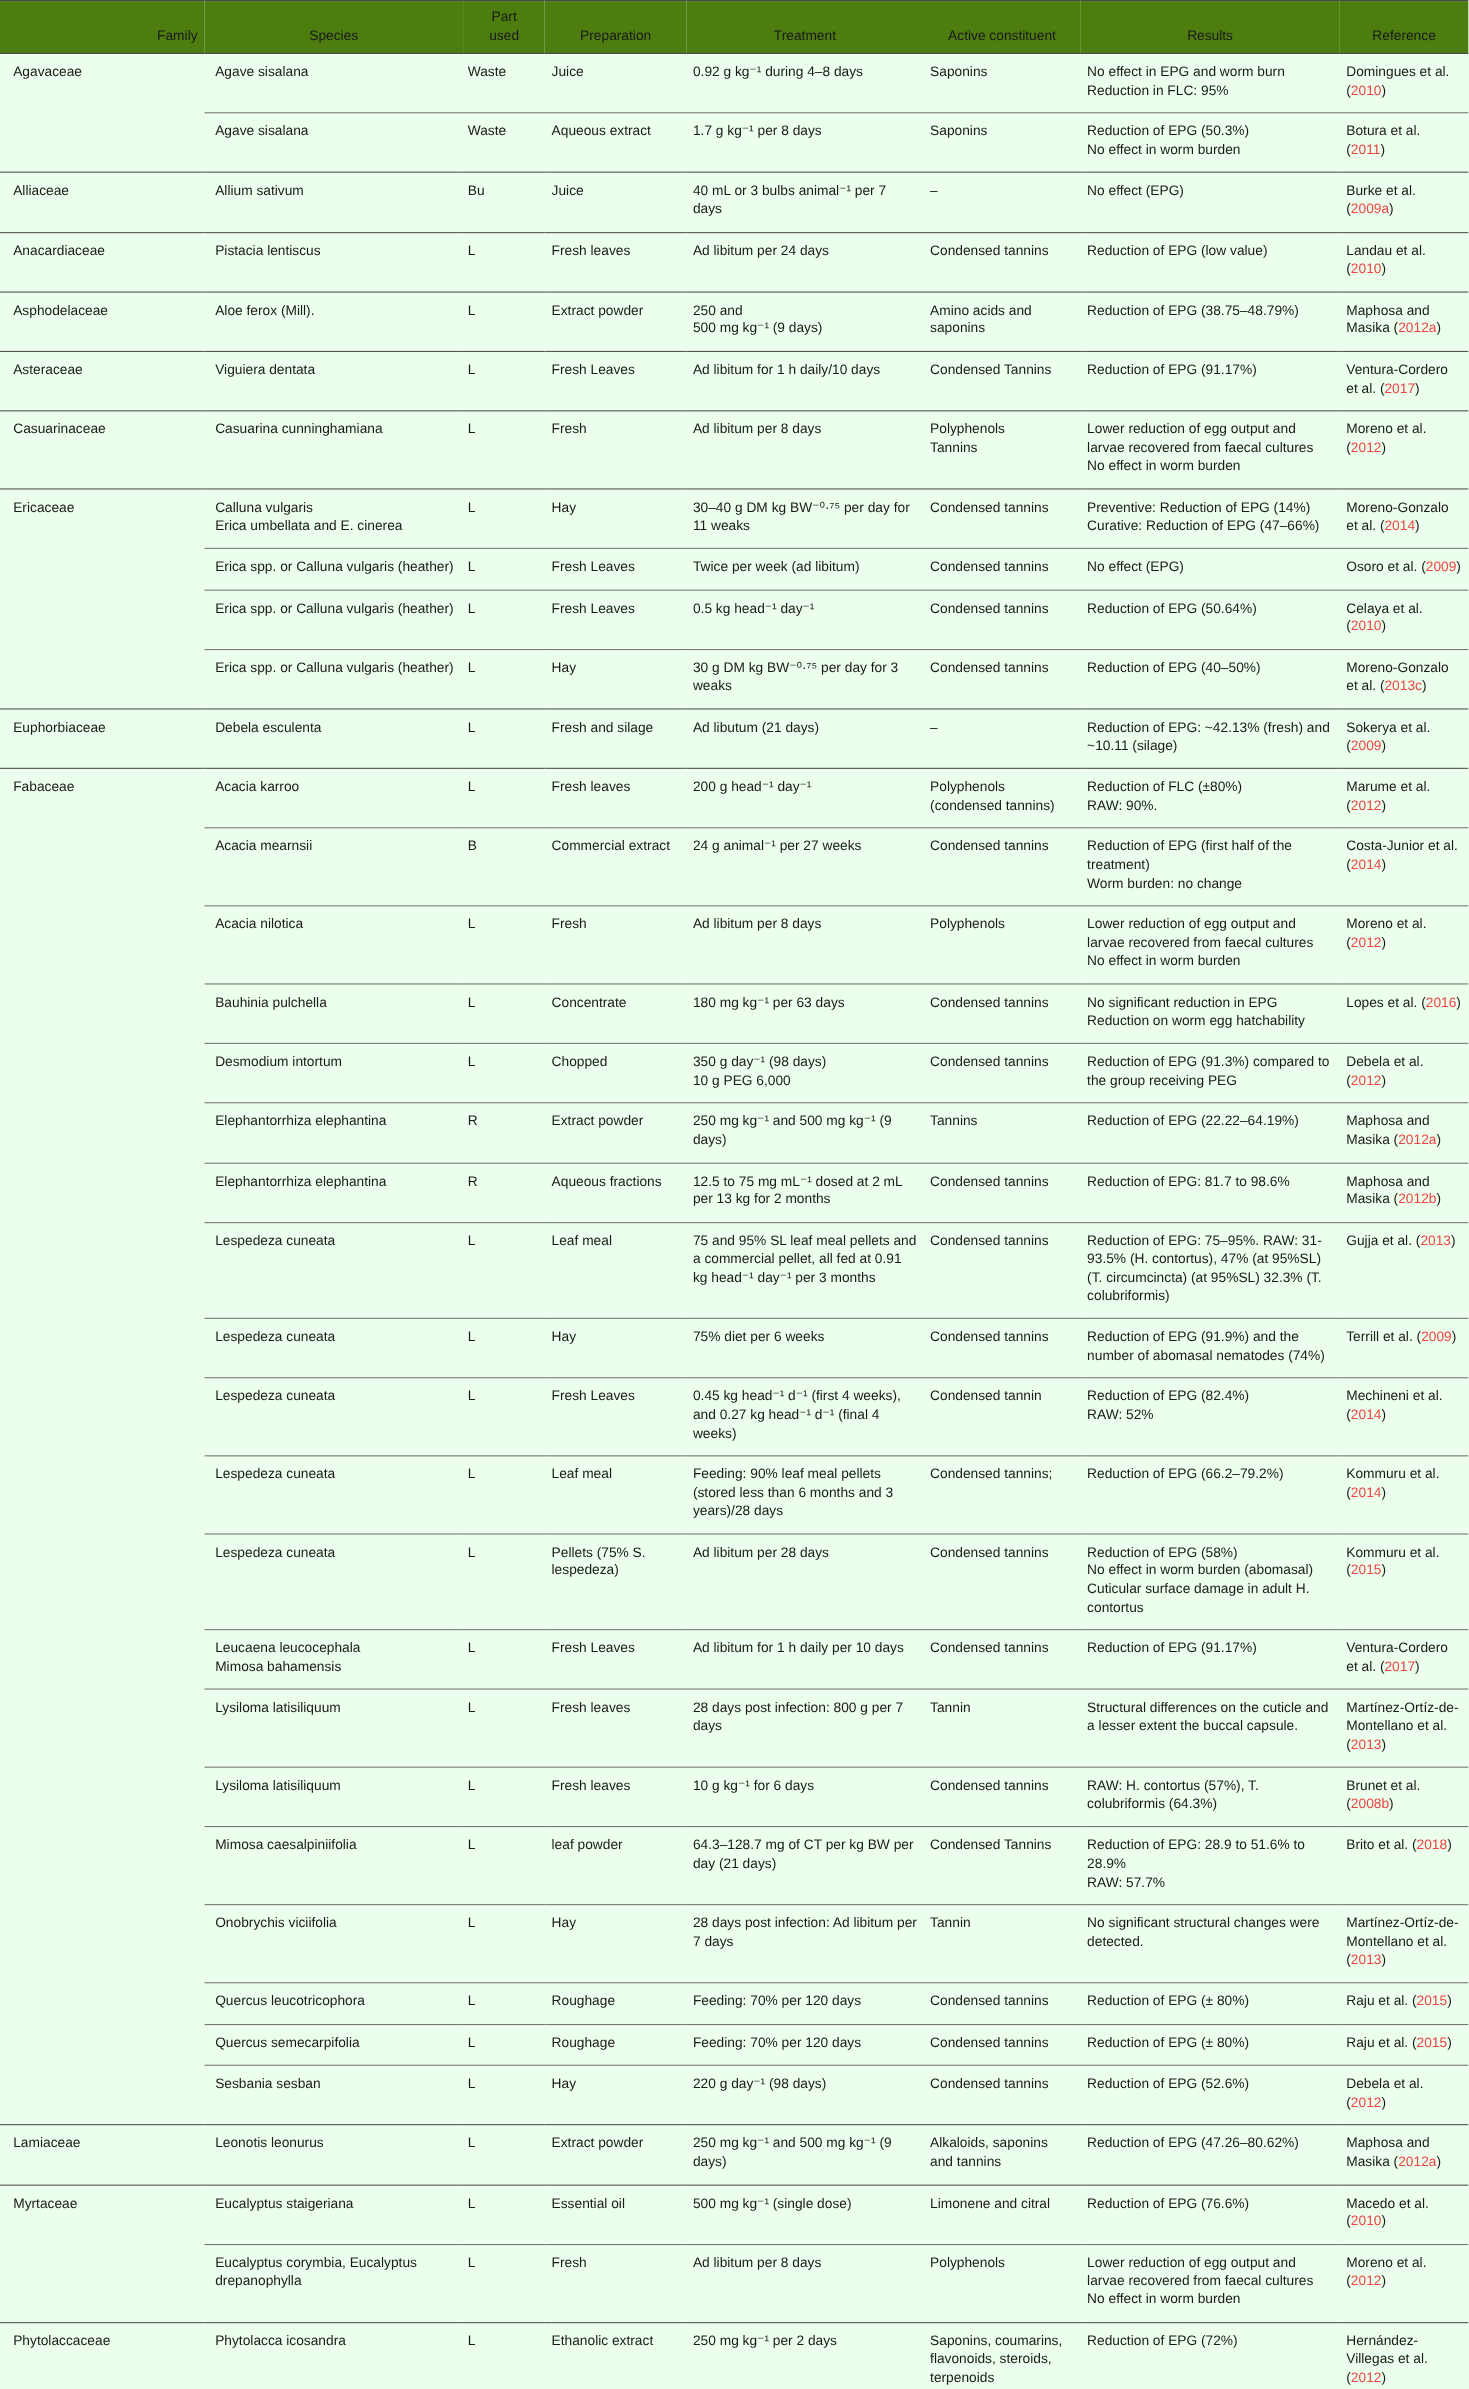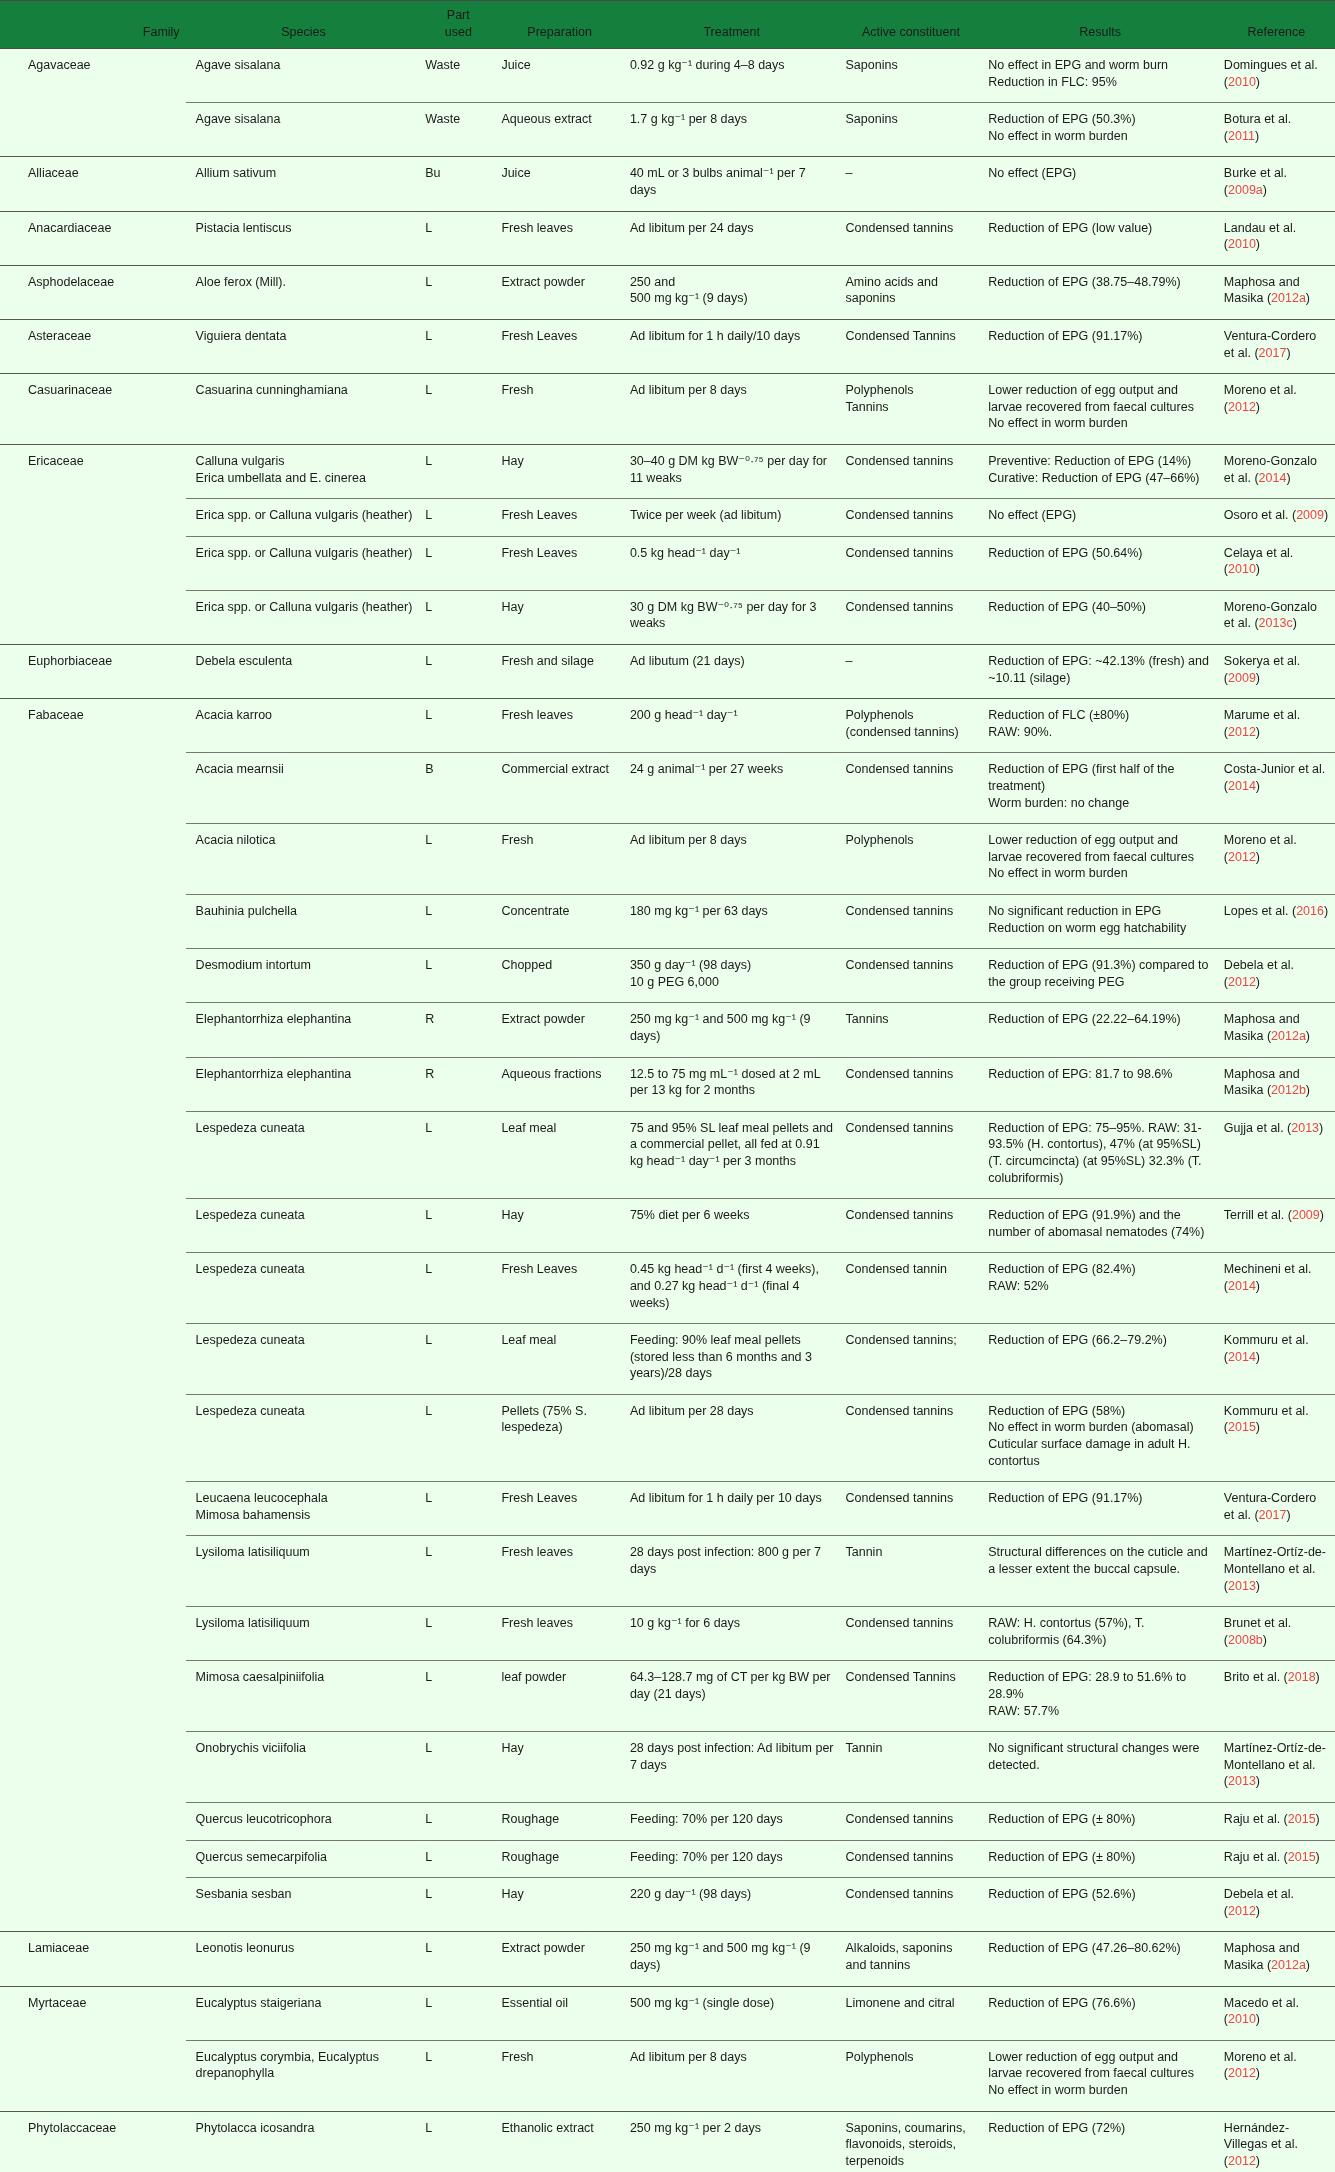--- a/index.html
+++ b/index.html
@@ -19,36 +19,36 @@
   }
   col.c-family { width: 130px; }
   col.c-species { width: 165px; }
   col.c-part { width: 52px; }
   col.c-prep { width: 90px; }
   col.c-treat { width: 151px; }
   col.c-active { width: 100px; }
   col.c-results { width: 165px; }
   col.c-ref { width: 82px; }
   thead th {
-    background: #15803d;
+    background: #4d7c0f;
     font-weight: normal;
     text-align: center;
     vertical-align: bottom;
     padding: 6px 6px 8px 6px;
     line-height: 16.5px;
     border-bottom: 1.5px solid #4a4a4a;
   }
   thead th.th-family { text-align: right; padding-left: 12px; }
   tbody td {
     vertical-align: top;
     padding: 8px 6px 12px 6px;
     line-height: 16.6px;
     text-align: left;
   }
-  td.family { padding-left: 28px; }
+  td.family { padding-left: 12px; }
   td.species { padding-left: 10px; }
   td.part { padding-left: 4px; }
   tr.group-start td { border-top: 1.3px solid #555; }
   tr.sub td.species, tr.sub td.part, tr.sub td.prep, tr.sub td.treat,
   tr.sub td.active, tr.sub td.results, tr.sub td.ref { border-top: 1px solid #777; }
   tr.sub td.family { border-top: none; }
   .line { display: block; white-space: pre-wrap; }
   .ref-year { color: #ef4444; }
 </style>
 </head>

